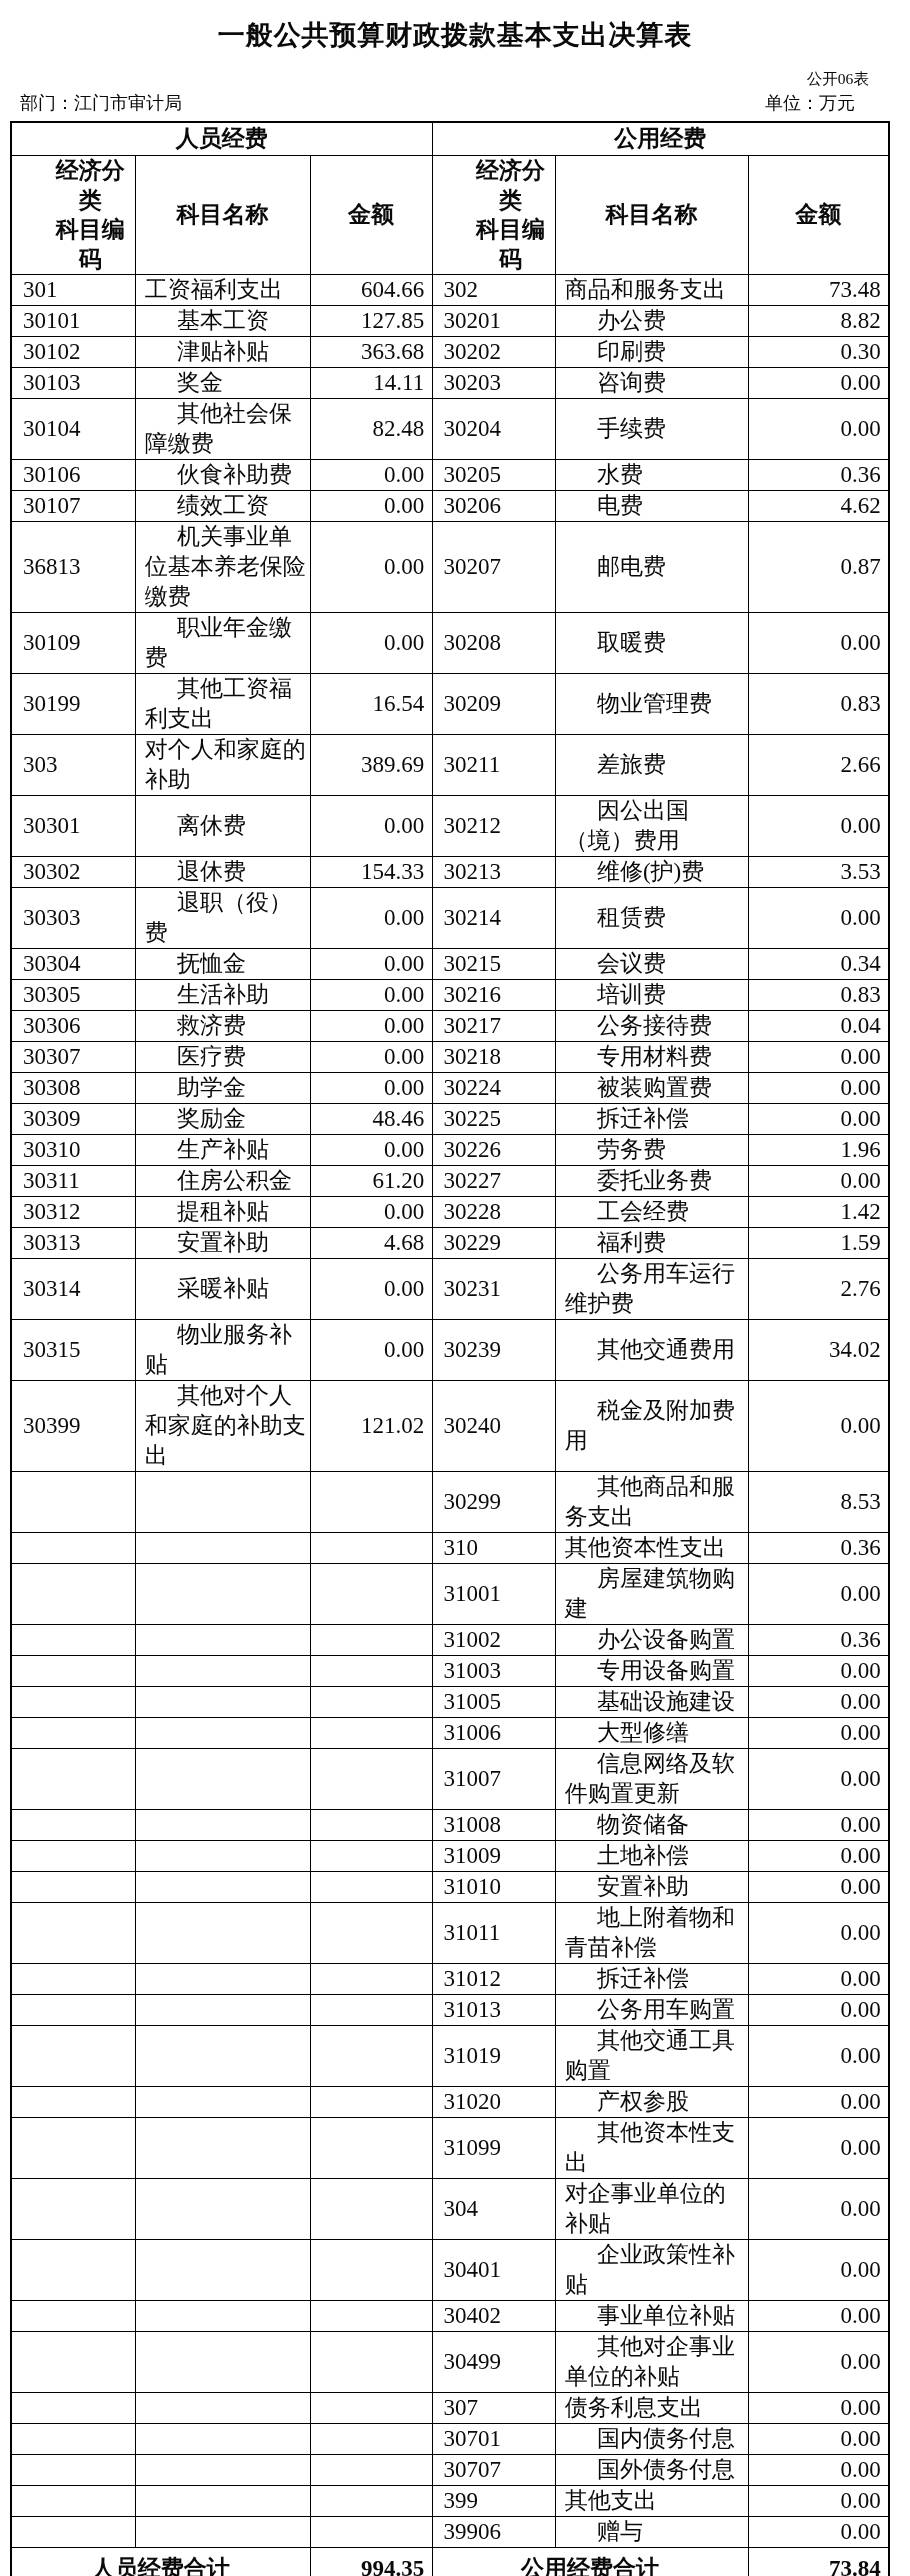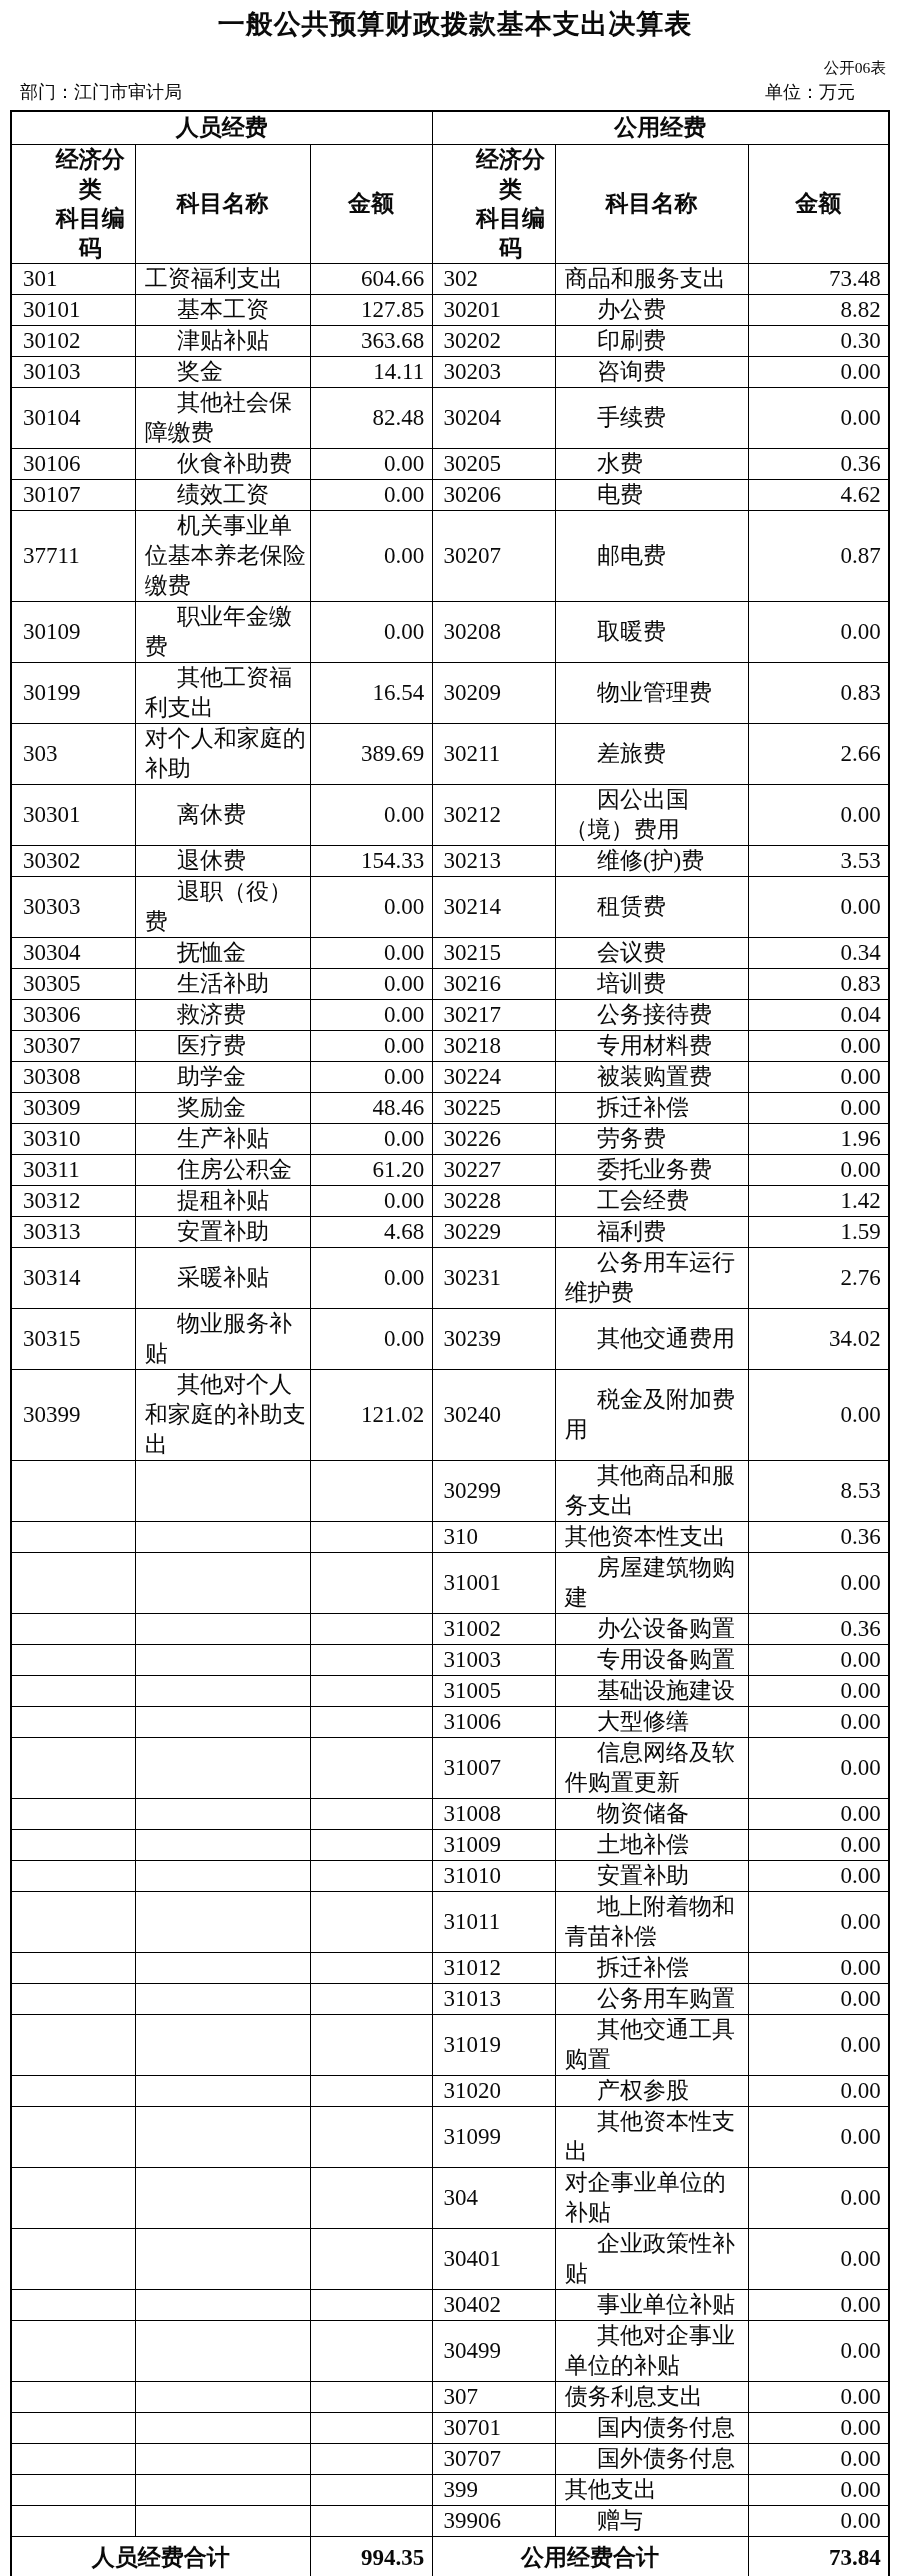--- a/index.html
+++ b/index.html
@@ -9,32 +9,32 @@
     color: #0a0a0a;
   }
   body {
     width: 910px;
     min-height: 2576px;
     font-family: "Liberation Serif", "DejaVu Serif", serif;
   }
   .page { width: 910px; }
 
   .title {
-    padding-top: 9px;
+    padding-top: 20px;
     text-align: center;
     font-family: "Liberation Sans", "DejaVu Sans", sans-serif;
     font-weight: bold;
     font-size: 27px;
     line-height: 31px;
     letter-spacing: 0.9px;
   }
   .table-no {
     margin-top: 18.4px;
     text-align: right;
-    padding-right: 24px;
+    padding-right: 41px;
     font-size: 15.6px;
     line-height: 20px;
   }
   .meta-row {
     display: flex;
     justify-content: space-between;
     padding: 3.7px 55px 7.4px 20px;
     font-size: 18px;
     line-height: 21px;
   }
@@ -169,21 +169,21 @@
         </tr>
         <tr>
           <td class="code-cell">30107</td>
           <td class="name-cell sub">绩效工资</td>
           <td class="amount-cell">0.00</td>
           <td class="code-cell div-l">30206</td>
           <td class="name-cell sub">电费</td>
           <td class="amount-cell">4.62</td>
         </tr>
         <tr>
-          <td class="code-cell">37711</td>
+          <td class="code-cell">36813</td>
           <td class="name-cell sub">机关事业单位基本养老保险缴费</td>
           <td class="amount-cell">0.00</td>
           <td class="code-cell div-l">30207</td>
           <td class="name-cell sub">邮电费</td>
           <td class="amount-cell">0.87</td>
         </tr>
         <tr>
           <td class="code-cell">30109</td>
           <td class="name-cell sub">职业年金缴费</td>
           <td class="amount-cell">0.00</td>

